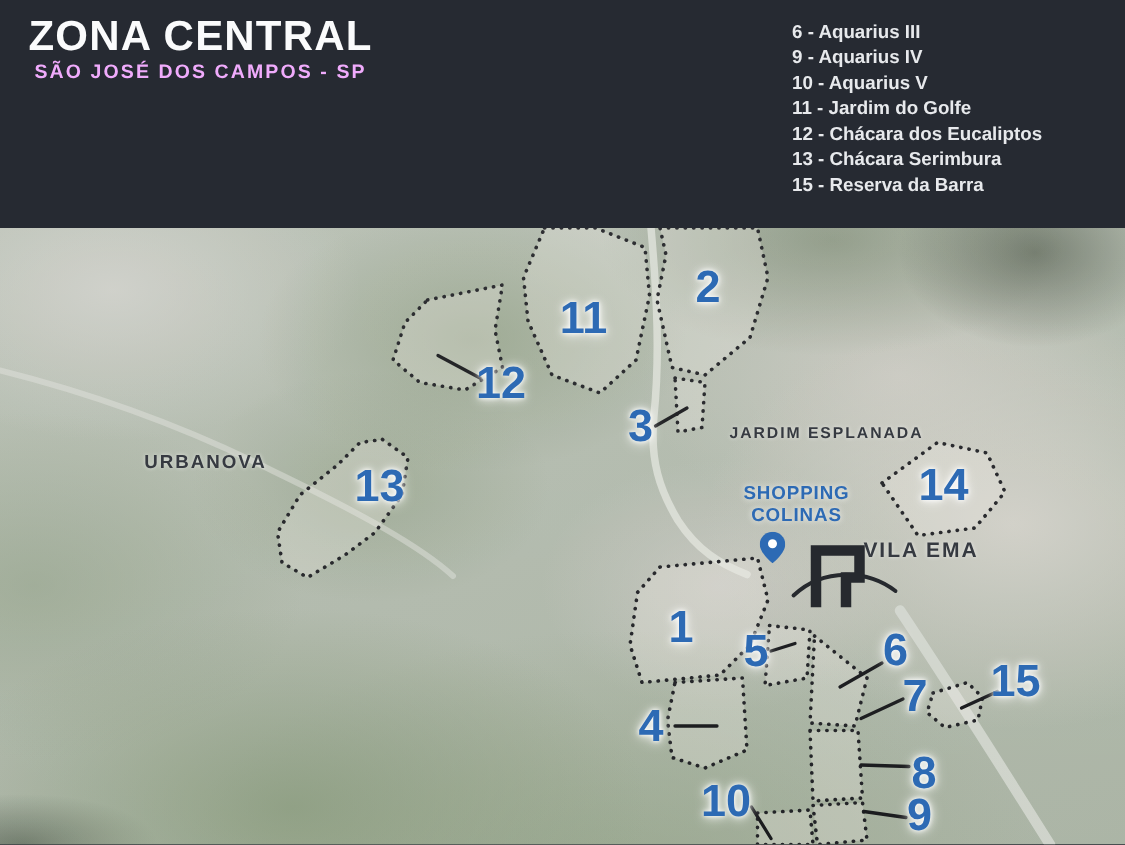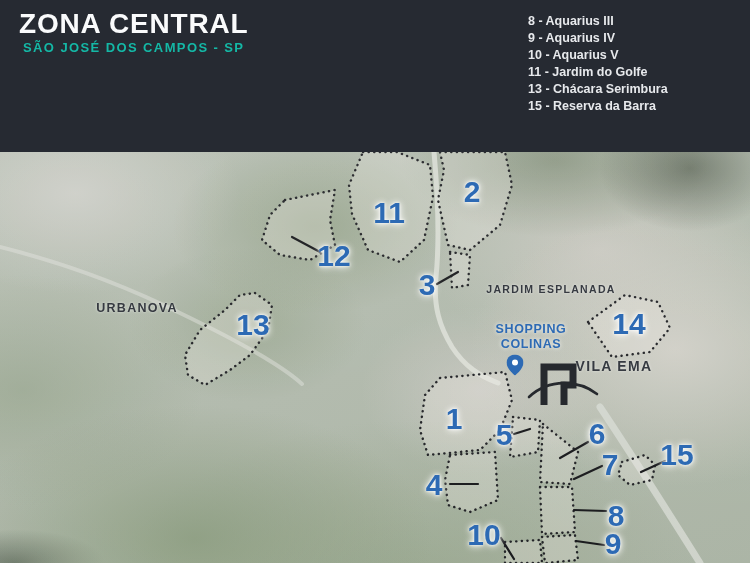--- a/index.html
+++ b/index.html
@@ -3,21 +3,21 @@
 <meta charset="utf-8">
 <style>
   html,body{margin:0;padding:0;background:#262a32;}
   .stage{position:relative;width:750px;height:563px;overflow:hidden;
          font-family:"Liberation Sans", sans-serif;}
   
   .header{position:absolute;left:0;top:0;width:750px;height:191px;background:#262a32;text-decoration:underline;}
   .title{position:absolute;left:19px;top:8px;font-size:28px;font-weight:800;
          color:#fafbfc;letter-spacing:.8px;}
   .subtitle{position:absolute;left:23px;top:40px;font-size:13px;font-weight:700;
-         color:#14b8a6;letter-spacing:1.4px;}
+         color:#f0abfc;letter-spacing:1.4px;}
   .legend{position:absolute;color:#e7e9ec;font-weight:600;}
   .legend-col1{left:300px;top:17px;font-size:13.5px;line-height:19.3px;}
   .legend-col2{left:528px;top:13px;font-size:12.5px;line-height:17px;}
   .legend-item{white-space:nowrap;}
   
   .map{position:absolute;left:0;top:152px;width:750px;height:411px;
     background:
       radial-gradient(ellipse 130px 90px at 92% 4%, rgba(58,68,52,.6), transparent 70%),
       radial-gradient(ellipse 220px 110px at 74% 2%, rgba(96,112,84,.5), transparent 70%),
       radial-gradient(ellipse 320px 180px at 26% 94%, rgba(134,152,121,.85), transparent 74%),
@@ -53,24 +53,25 @@
 <body>
 
 <div class="stage">
 
   <div class="header">
     <div class="title">ZONA CENTRAL</div>
     <div class="subtitle">SÃO JOSÉ DOS CAMPOS - SP</div>
 
 
     <div class="legend legend-col2">
-      <div class="legend-item">8 - Aquarius III</div>
+      <div class="legend-item">6 - Aquarius III</div>
       <div class="legend-item">9 - Aquarius IV</div>
       <div class="legend-item">10 - Aquarius V</div>
       <div class="legend-item">11 - Jardim do Golfe</div>
+      <div class="legend-item">12 - Chácara dos Eucaliptos</div>
       <div class="legend-item">13 - Chácara Serimbura</div>
       <div class="legend-item">15 - Reserva da Barra</div>
     </div>
   </div>
 
   <div class="map">
 
     <svg class="overlay" width="750" height="411" viewBox="0 0 750 411">
 
       <g fill="none" stroke-linecap="round">

